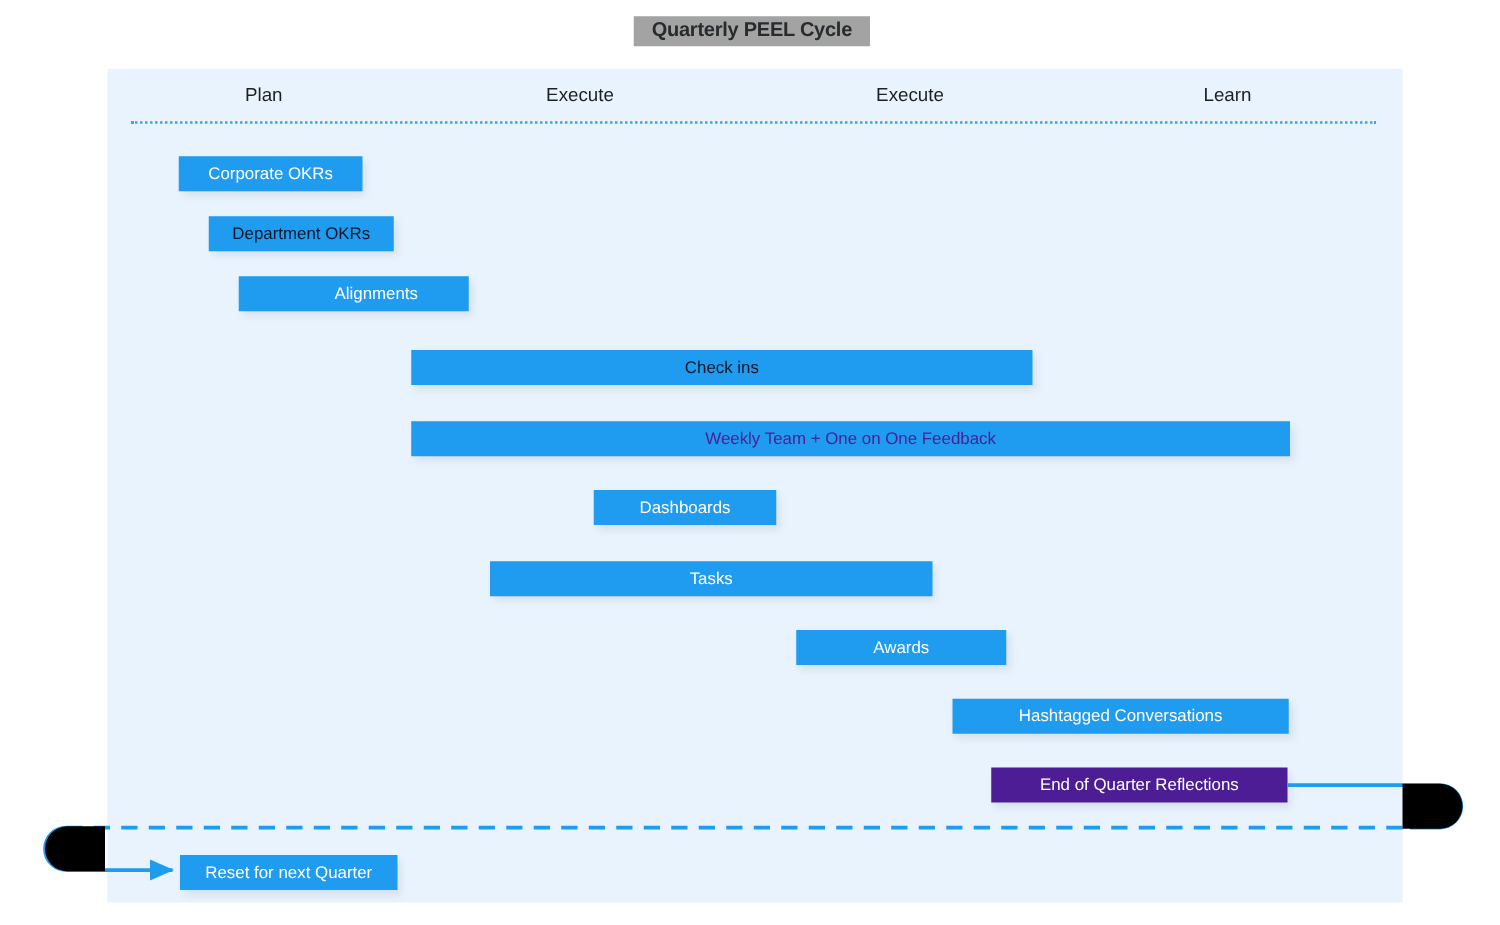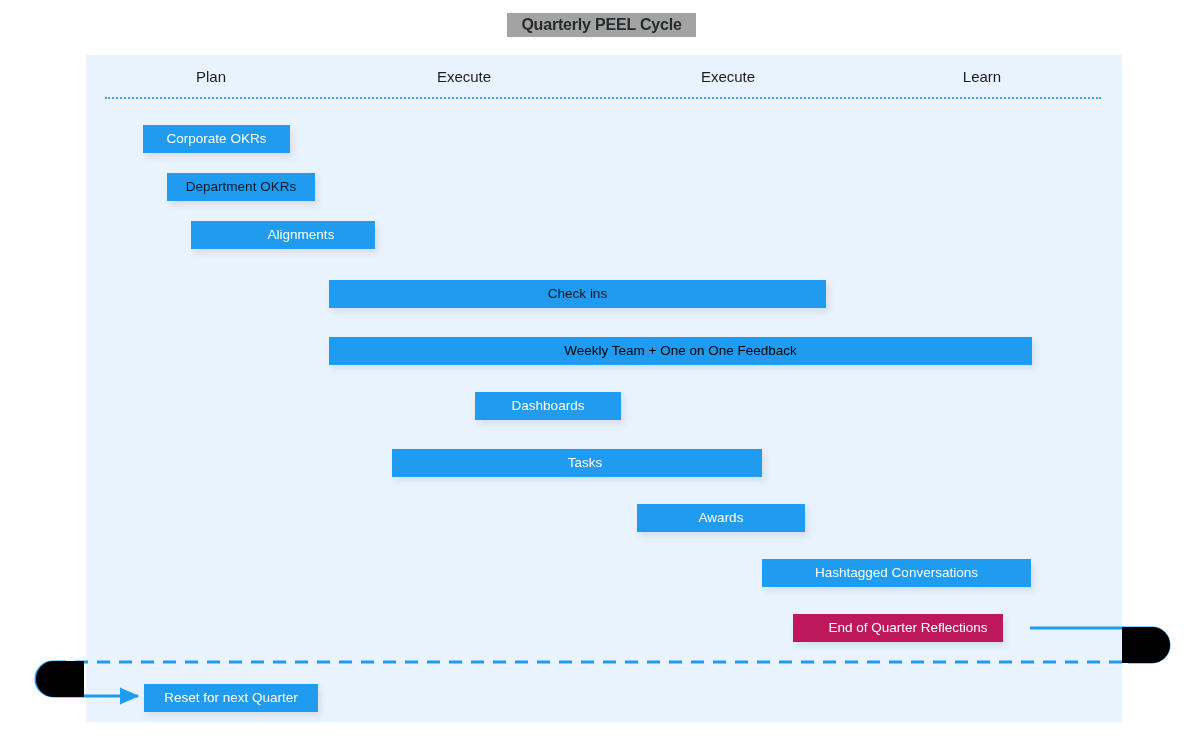--- a/index.html
+++ b/index.html
@@ -117,26 +117,26 @@
     <div class="phase-header" style="left: 728px;">Execute</div>
     <div class="phase-header" style="left: 982px;">Learn</div>
   </div>
 <div id="phase-divider"></div>
 
 <div id="bars-layer">
     <div class="bar" style="left: 143px; top: 125px; width: 147px; background: rgb(31, 155, 240); color: rgb(255, 255, 255);">Corporate OKRs</div>
     <div class="bar" style="left: 167px; top: 173px; width: 148px; background: rgb(31, 155, 240); color: #0f172a;">Department OKRs</div>
     <div class="bar" style="left: 191px; top: 221px; width: 148px; background: rgb(31, 155, 240); color: rgb(255, 255, 255); padding-left: 36px;">Alignments</div>
     <div class="bar" style="left: 329px; top: 280px; width: 497px; background: rgb(31, 155, 240); color: #0f172a;">Check ins</div>
-    <div class="bar" style="left: 329px; top: 337px; width: 703px; background: rgb(31, 155, 240); color: #000000;">Weekly Team + One on One Feedback</div>
+    <div class="bar" style="left: 329px; top: 337px; width: 703px; background: rgb(31, 155, 240); color: #4c1d95;">Weekly Team + One on One Feedback</div>
     <div class="bar" style="left: 475px; top: 392px; width: 146px; background: rgb(31, 155, 240); color: rgb(255, 255, 255);">Dashboards</div>
-    <div class="bar" style="left: 392px; top: 449px; width: 354px; background: rgb(31, 155, 240); color: rgb(255, 255, 255); padding-left: 16px;">Tasks</div>
+    <div class="bar" style="left: 392px; top: 449px; width: 354px; background: rgb(31, 155, 240); color: rgb(255, 255, 255);">Tasks</div>
     <div class="bar" style="left: 637px; top: 504px; width: 168px; background: rgb(31, 155, 240); color: rgb(255, 255, 255);">Awards</div>
     <div class="bar" style="left: 762px; top: 559px; width: 269px; background: rgb(31, 155, 240); color: rgb(255, 255, 255);">Hashtagged Conversations</div>
-    <div class="bar" style="left: 793px; top: 614px; width: 190px; background: #be185d; color: rgb(255, 255, 255); padding-left: 20px;">End of Quarter Reflections</div>
+    <div class="bar" style="left: 793px; top: 614px; width: 237px; background: #4c1d95; color: rgb(255, 255, 255);">End of Quarter Reflections</div>
     <div class="bar" style="left: 144px; top: 684px; width: 174px; background: rgb(31, 155, 240); color: rgb(255, 255, 255);">Reset for next Quarter</div>
   </div>
 
 <svg id="loop-svg" viewBox="0 0 1200 740" xmlns="http://www.w3.org/2000/svg">
   <defs>
     <marker id="arrowhead" markerWidth="7" markerHeight="7" refX="6" refY="3.2" orient="auto" markerUnits="strokeWidth">
       <path d="M0,0.4 L6.4,3.2 L0,6 z" fill="#1f9bf0"></path>
     </marker>
   </defs>
 

